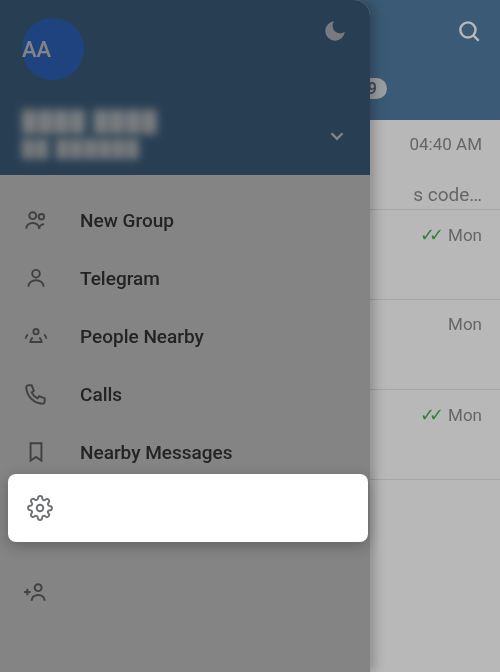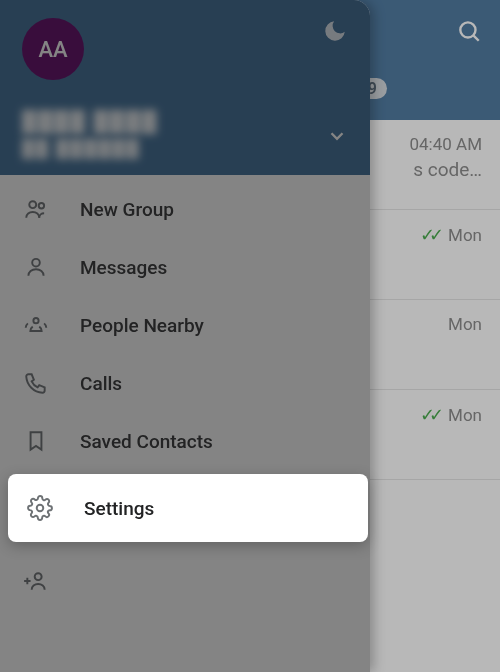--- a/index.html
+++ b/index.html
@@ -63,21 +63,21 @@
     color: #8e8e8e;
     font-size: 17px;
     display: flex;
     align-items: center;
     justify-content: flex-end;
     gap: 6px;
   }
   .chat-msg {
     color: #8e8e8e;
     font-size: 19px;
-    margin-top: 4px;
+    margin-top: 29px;
     white-space: nowrap;
     overflow: hidden;
   }
   .unread-badge {
     display: inline-flex;
     align-items: center;
     justify-content: center;
     background: #4cae50;
     color: #fff;
     width: 26px;
@@ -125,24 +125,23 @@
     background: #4e7aa1;
     height: 175px;
     padding: 18px 20px 14px 22px;
     position: relative;
     color: #ffffff;
   }
   .avatar {
     width: 62px;
     height: 62px;
     border-radius: 50%;
-    background: #701a75;
-    display: flex;
-    align-items: center;
-    justify-content: center;
+    background: #3b82f6;
+    display: flex;
+    align-items: center;
     font-size: 22px;
     font-weight: 500;
     color: #ffffff;
   }
   .night-toggle {
     position: absolute;
     top: 18px;
     right: 22px;
     color: #e6eef6;
   }
@@ -165,21 +164,21 @@
     opacity: 0.9;
     letter-spacing: 2px;
   }
   .chevron {
     position: absolute;
     bottom: 28px;
     right: 22px;
     color: #ffffff;
   }
   .menu {
-    padding-top: 5px;
+    padding-top: 16px;
     border-radius: 15px;
   }
   .menu-item {
     display: flex;
     align-items: center;
     height: 58px;
     padding: 0 22px;
     gap: 30px;
     color: #444546;
     font-size: 19px;
@@ -295,21 +294,21 @@
       </span>
       <span>New Group</span>
     </div>
     <div class="menu-item">
       <span class="icon">
         <svg width="26" height="26" viewBox="0 0 24 24" fill="none" stroke="currentColor" stroke-width="1.8">
             <circle cx="12" cy="8" r="3.5"></circle>
             <path d="M5 20c0-3.5 3-6 7-6s7 2.5 7 6"></path>
           </svg>
       </span>
-      <span>Messages</span>
+      <span>Telegram</span>
     </div>
     <div class="menu-item">
       <span class="icon">
         <svg width="26" height="26" viewBox="0 0 24 24" fill="none" stroke="currentColor" stroke-width="1.8">
             <circle cx="12" cy="8" r="2.4"></circle>
             <path d="M9 13.5c-1.4 1-2.2 2.4-2.2 4h10.4c0-1.6-.8-3-2.2-4"></path>
             <path d="M4.5 10.5c-1.2 1-2 2.4-2 4"></path>
             <path d="M19.5 10.5c1.2 1 2 2.4 2 4"></path>
           </svg>
       </span>
@@ -322,21 +321,21 @@
           </svg>
       </span>
       <span>Calls</span>
     </div>
     <div class="menu-item">
       <span class="icon">
         <svg width="26" height="26" viewBox="0 0 24 24" fill="none" stroke="currentColor" stroke-width="1.8">
             <path d="M7 4h10v16l-5-3.5L7 20V4z"></path>
           </svg>
       </span>
-      <span>Saved Contacts</span>
+      <span>Nearby Messages</span>
     </div>
 
     <div style="height:68px"></div>
     <div class="menu-divider"></div>
     <div class="menu-item">
       <span class="icon">
         <svg width="26" height="26" viewBox="0 0 24 24" fill="none" stroke="currentColor" stroke-width="1.8">
             <circle cx="14" cy="8" r="3.2"></circle>
             <path d="M8 20c0-3.1 2.7-5.3 6-5.3s6 2.2 6 5.3"></path>
             <line x1="4" y1="9" x2="4" y2="15"></line>
@@ -351,14 +350,13 @@
 
 <div class="drawer-over-scrim"></div>
 
 <div class="settings-highlight">
   <span class="icon">
     <svg width="26" height="26" viewBox="0 0 24 24" fill="none" stroke="currentColor" stroke-width="1.8">
         <circle cx="12" cy="12" r="3"></circle>
         <path d="M19.4 15a1.7 1.7 0 0 0 .34 1.87l.06.06a2 2 0 1 1-2.83 2.83l-.06-.06a1.7 1.7 0 0 0-1.87-.34 1.7 1.7 0 0 0-1.03 1.56V21a2 2 0 0 1-4 0v-.09a1.7 1.7 0 0 0-1.11-1.56 1.7 1.7 0 0 0-1.87.34l-.06.06a2 2 0 1 1-2.83-2.83l.06-.06a1.7 1.7 0 0 0 .34-1.87 1.7 1.7 0 0 0-1.56-1.03H3a2 2 0 0 1 0-4h.09a1.7 1.7 0 0 0 1.56-1.11 1.7 1.7 0 0 0-.34-1.87l-.06-.06a2 2 0 1 1 2.83-2.83l.06.06a1.7 1.7 0 0 0 1.87.34h.08A1.7 1.7 0 0 0 10.12 3V3a2 2 0 0 1 4 0v.09a1.7 1.7 0 0 0 1.03 1.56 1.7 1.7 0 0 0 1.87-.34l.06-.06a2 2 0 1 1 2.83 2.83l-.06.06a1.7 1.7 0 0 0-.34 1.87v.08a1.7 1.7 0 0 0 1.56 1.03H21a2 2 0 0 1 0 4h-.09a1.7 1.7 0 0 0-1.56 1.03z"></path>
       </svg>
   </span>
-  <span class="label">Settings</span>
 </div>
 
 </body></html>

